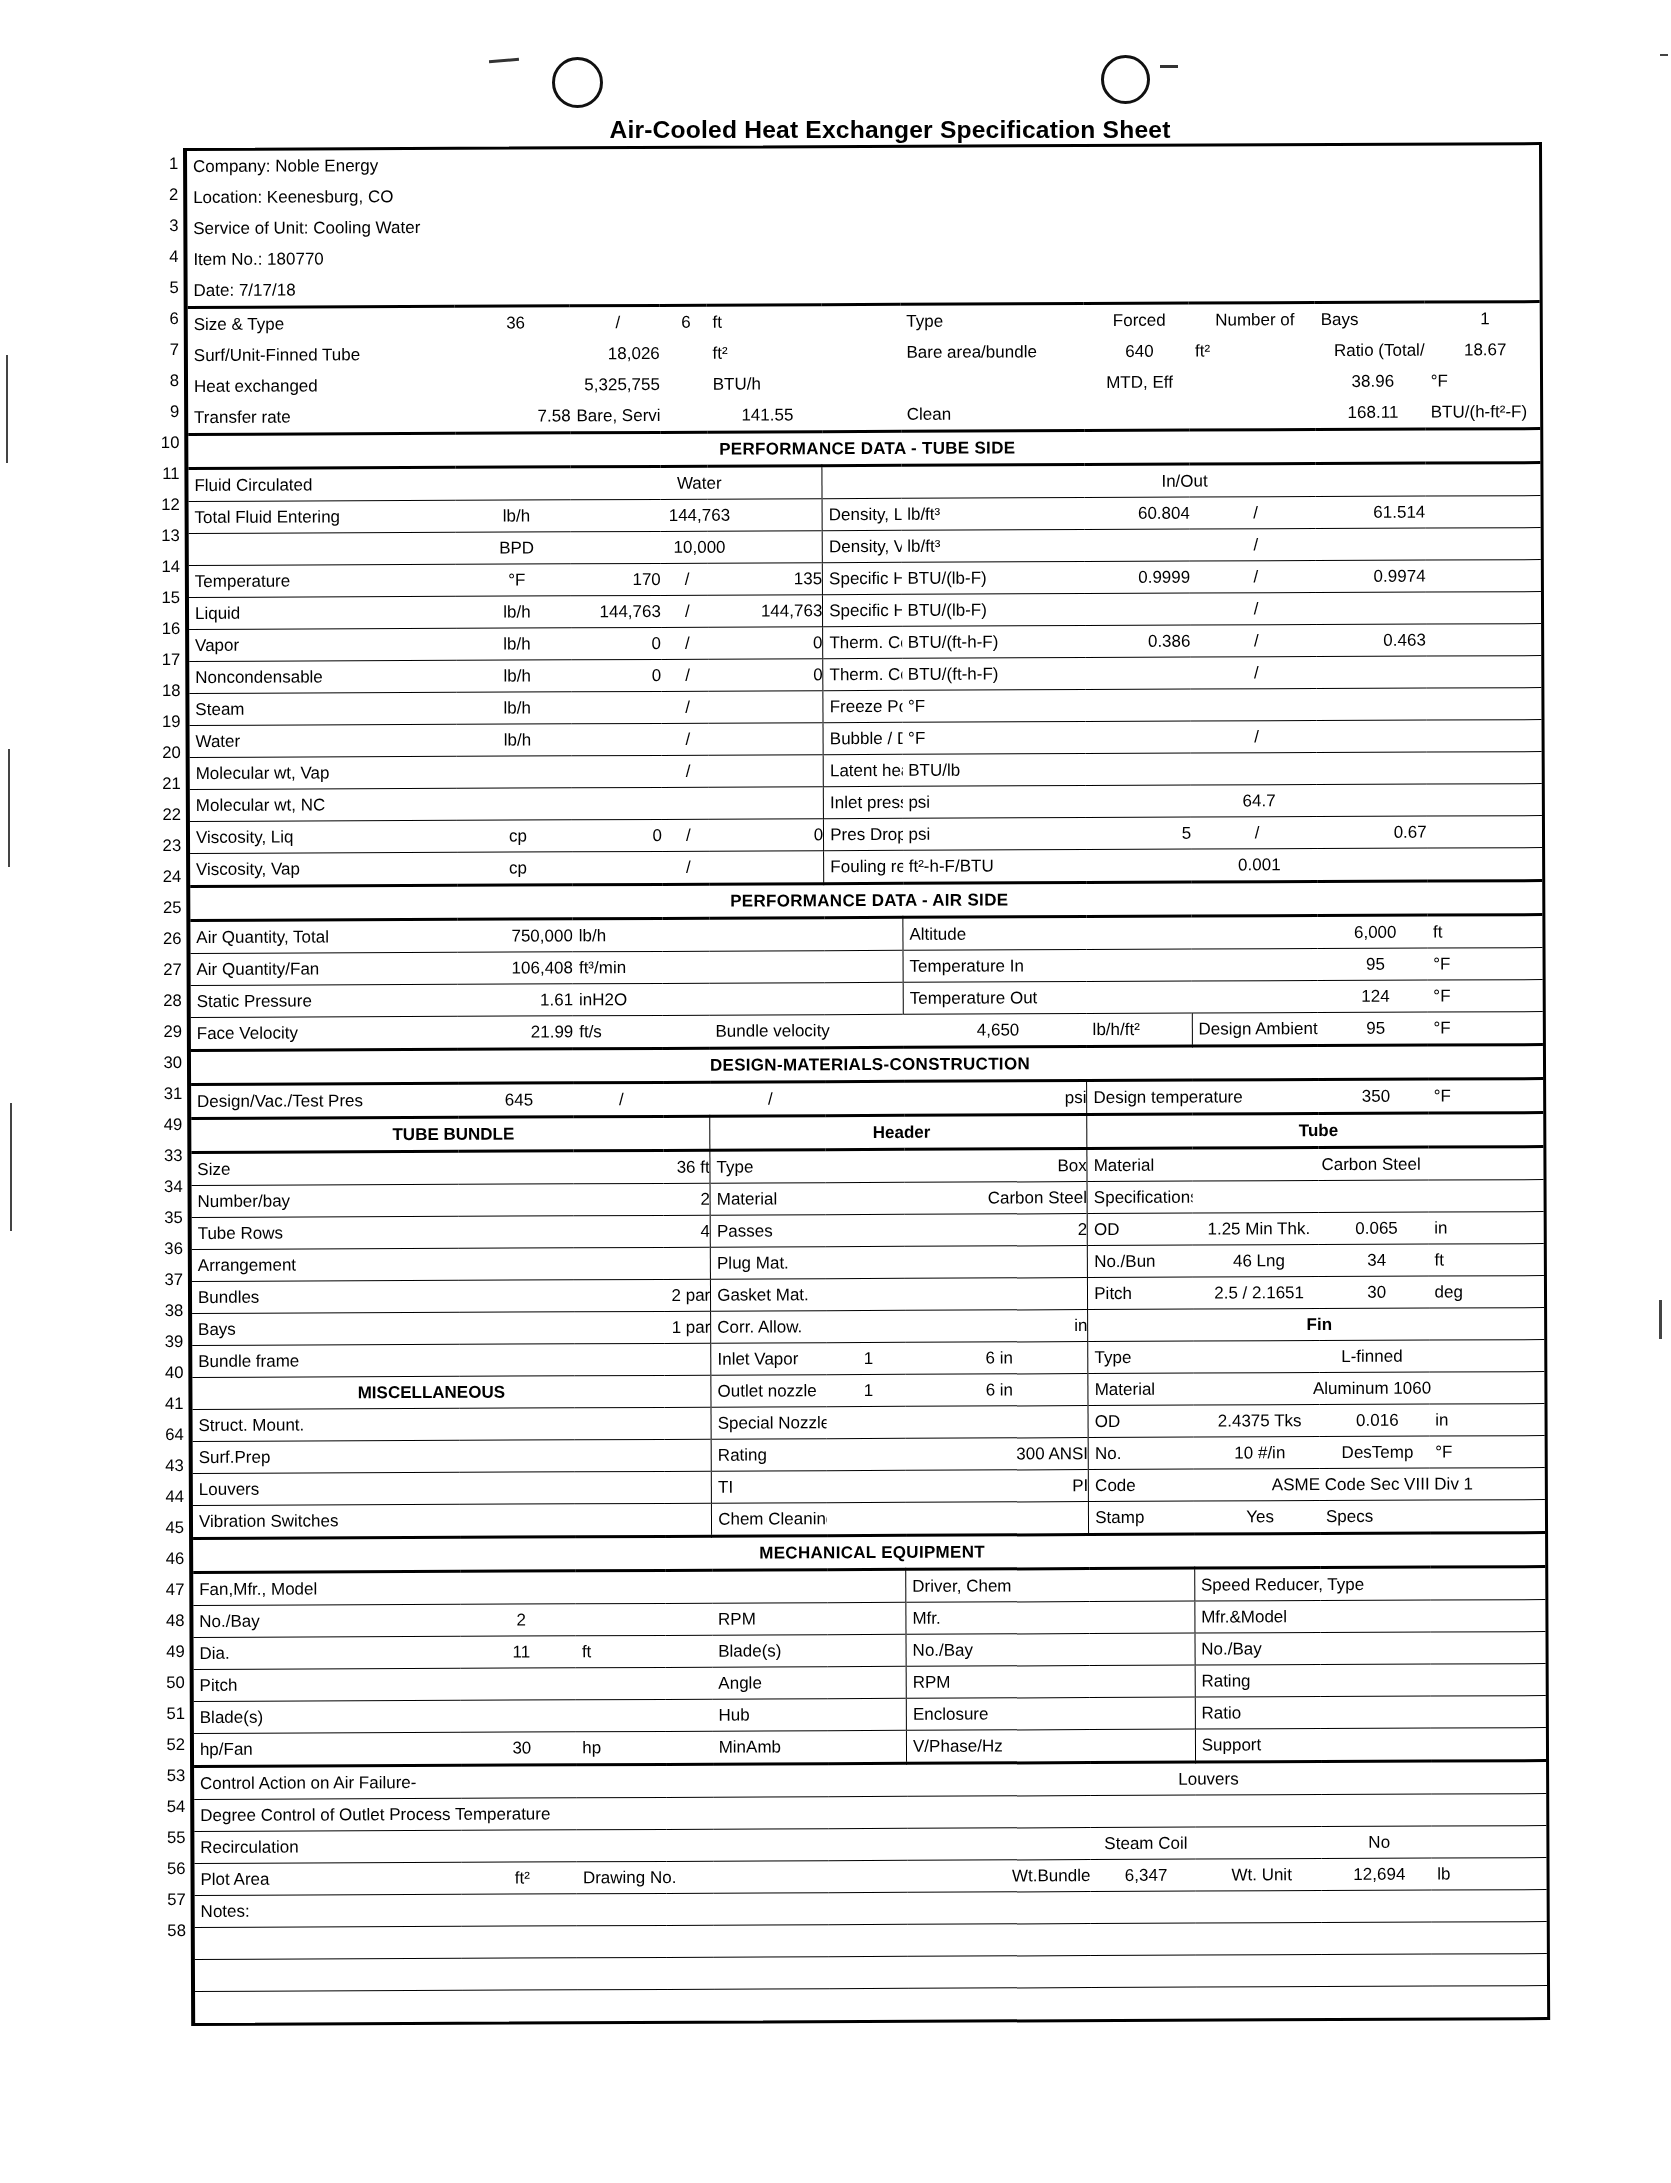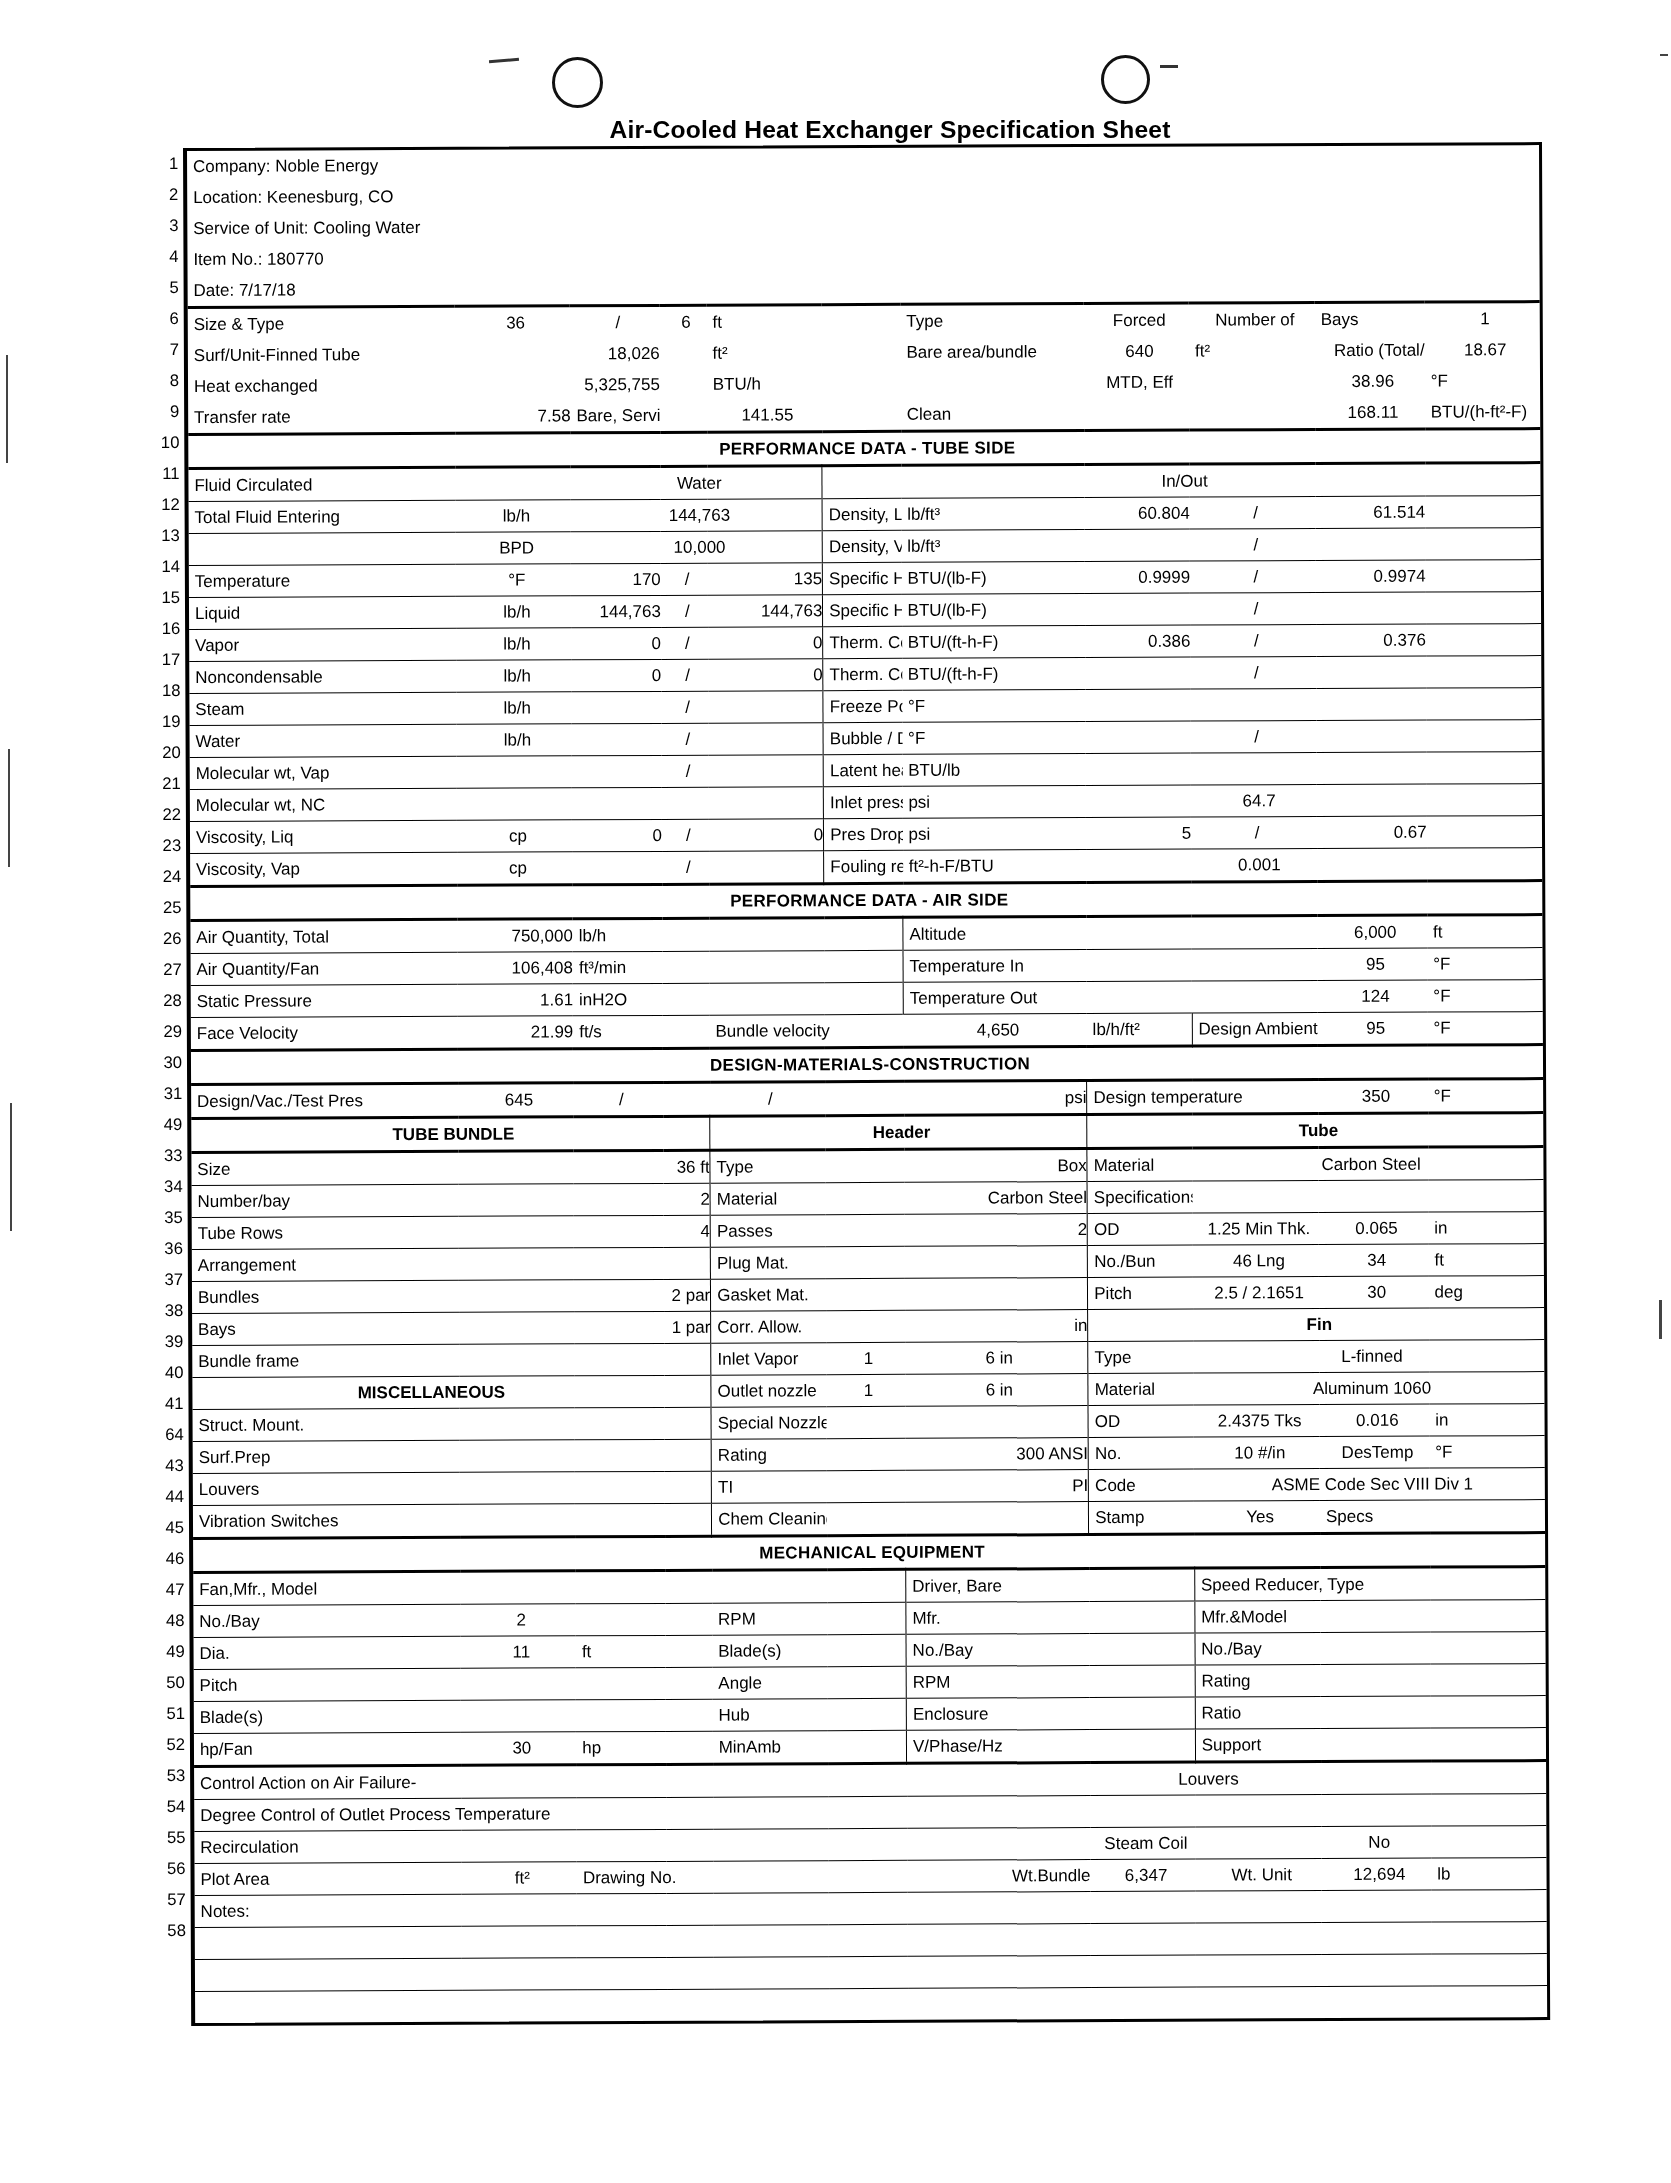--- a/index.html
+++ b/index.html
@@ -251,21 +251,21 @@
         <tr class="bt">
           <td>Vapor</td>
           <td class="c">lb/h</td>
           <td class="r">0</td>
           <td class="c">/</td>
           <td class="r">0</td>
           <td class="bl">Therm. Cond, Liq</td>
           <td>BTU/(ft-h-F)</td>
           <td class="r">0.386</td>
           <td class="c">/</td>
-          <td class="r">0.376</td>
+          <td class="r">0.463</td>
           <td></td>
         </tr>
         <tr class="bt">
           <td>Noncondensable</td>
           <td class="c">lb/h</td>
           <td class="r">0</td>
           <td class="c">/</td>
           <td class="r">0</td>
           <td class="bl">Therm. Cond, Vap</td>
           <td>BTU/(ft-h-F)</td>
@@ -529,21 +529,21 @@
         </tr>
         <tr class="bt-h">
           <td colspan="11" class="sec">MECHANICAL EQUIPMENT</td>
         </tr>
         <tr class="bt-h">
           <td>Fan,Mfr., Model</td>
           <td class="c"></td>
           <td></td>
           <td></td>
           <td colspan="2"></td>
-          <td class="bl">Driver, Bare</td>
+          <td class="bl">Driver, Chem</td>
           <td></td>
           <td colspan="3" class="bl">Speed Reducer, Type</td>
         </tr>
         <tr class="bt">
           <td>No./Bay</td>
           <td class="c">2</td>
           <td></td>
           <td></td>
           <td colspan="2">RPM</td>
           <td class="bl">Mfr.</td>

